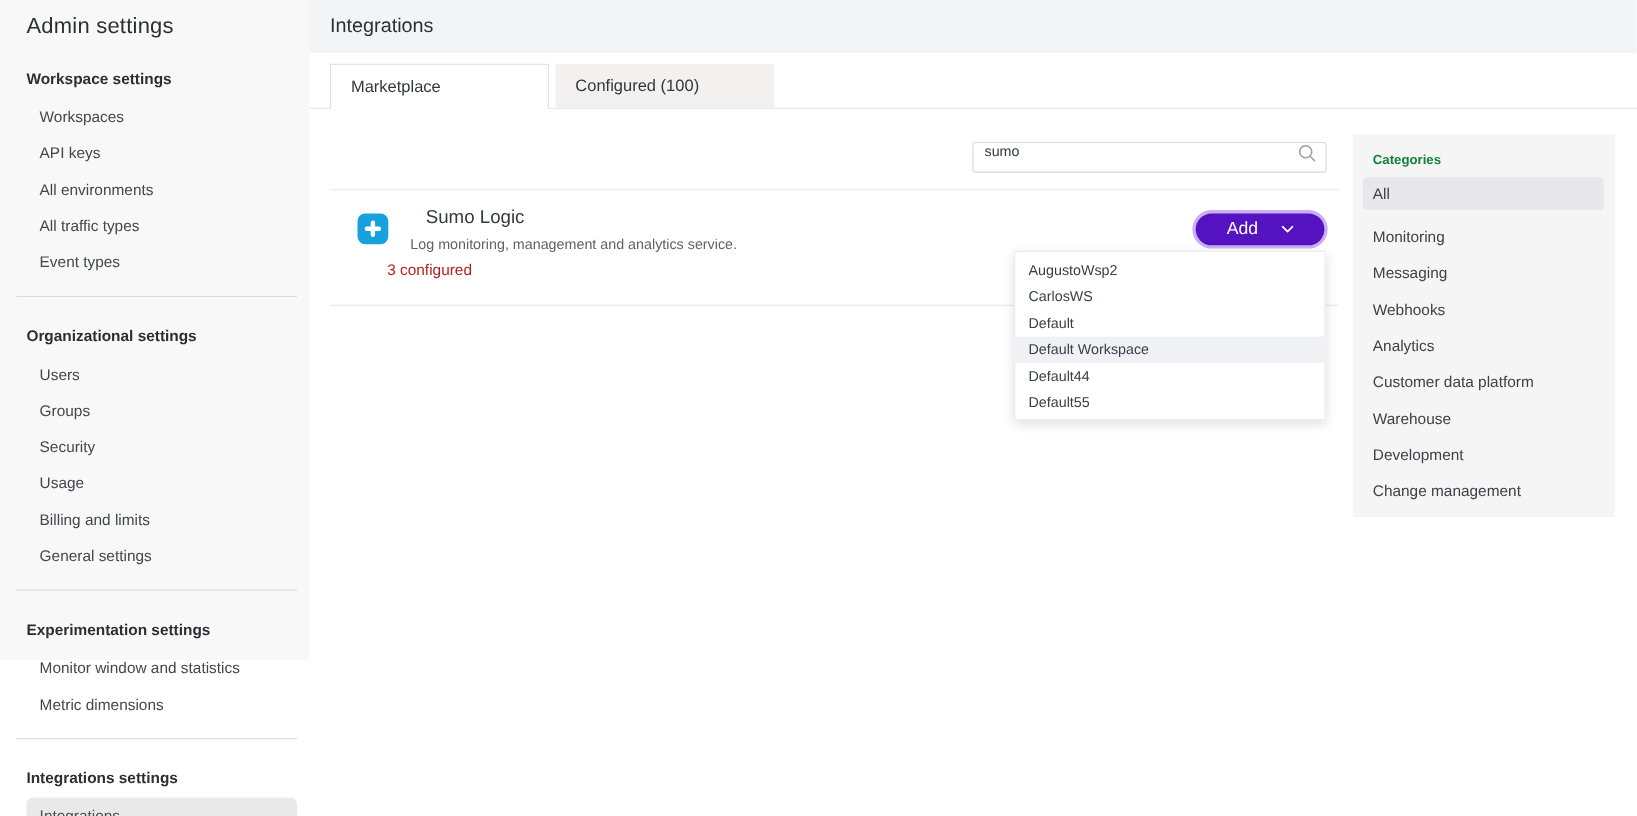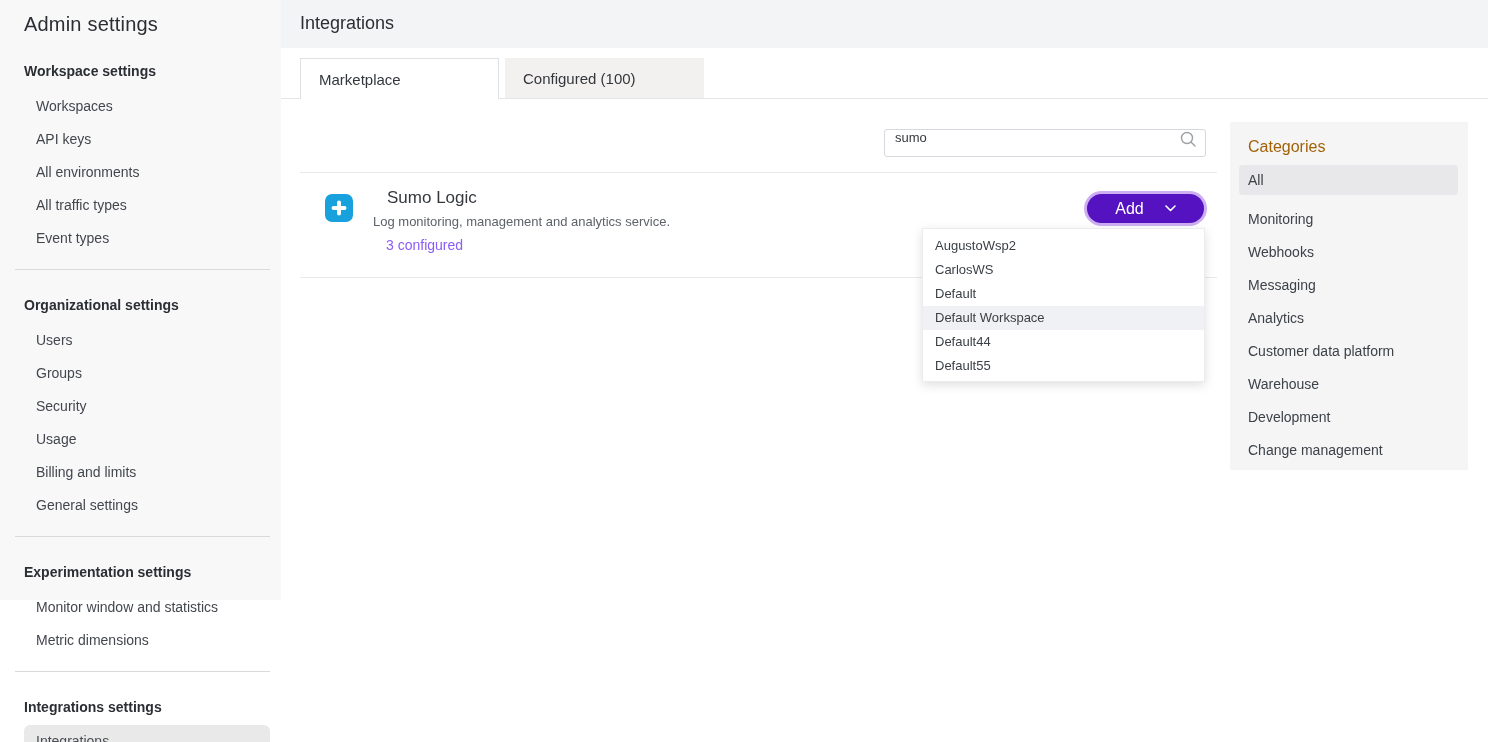--- a/index.html
+++ b/index.html
@@ -28,29 +28,29 @@
   .search-box{position:absolute;left:884px;top:129px;width:322px;height:28px;box-sizing:border-box;border:1px solid #d5d8dc;border-radius:3px;background:#fff;display:flex;align-items:flex-start;}
   .search-box input{flex:1;border:none;outline:none;background:transparent;font-family:"Liberation Sans",sans-serif;font-size:13px;color:#33373c;padding:0 0 0 10px;}
   .search-icon{width:18px;height:18px;margin-right:8px;flex:none;}
   
   .rule{position:absolute;left:300px;width:917px;height:1px;background:#e8e9ea;z-index:0;}
   .rule.top{top:172px;}
   .rule.bottom{top:277px;}
   .integration-icon{position:absolute;left:325px;top:194px;width:28px;height:28px;border-radius:7px;background:#17a1dd;display:flex;align-items:center;justify-content:center;}
   .integration-name{position:absolute;left:373px;top:188px;font-size:17px;color:#35393e;margin-left:14px;}
   .integration-desc{position:absolute;left:373px;top:214px;font-size:13px;color:#5e6369;}
-  .integration-link{position:absolute;left:386px;top:237px;font-size:14px;color:#8b5cf6;cursor:pointer;}
+  .integration-link{position:absolute;left:352px;top:237px;font-size:14px;color:#b91c1c;cursor:pointer;}
   .add-button{position:absolute;left:1087px;top:194px;width:117px;height:29px;border-radius:15px;background:#5412c0;box-shadow:0 0 0 3px #cdaef2;display:flex;align-items:center;justify-content:center;gap:21px;color:#ffffff;font-size:16px;cursor:pointer;z-index:4;}
   
   .dropdown{position:absolute;left:922px;top:228px;width:283px;box-sizing:border-box;background:#ffffff;border:1px solid #ececee;box-shadow:0 3px 10px rgba(0,0,0,.13);padding:5px 0 3px;z-index:6;}
   .dropdown-item{height:24px;line-height:24px;padding-left:12px;font-size:13px;color:#3a3f45;cursor:pointer;white-space:nowrap;}
   .dropdown-item.highlighted{background:#eff1f4;}
   
   .categories{position:absolute;left:1230px;top:122px;width:238px;height:348px;background:#f5f5f6;box-sizing:border-box;}
-  .categories-title{font-size:16px;font-weight:normal;color:#a16207;padding:16px 18px 9px;}
+  .categories-title{font-size:12px;font-weight:bold;color:#15803d;padding:16px 18px 9px;}
   .cat-item{height:33px;display:flex;align-items:center;padding-left:18px;font-size:14px;color:#3d4248;cursor:pointer;}
   .cat-item.selected{background:#e8e8ea;border-radius:4px;margin:0 10px 7px 9px;padding-left:9px;height:30px;}
 </style>
 </head>
 <body>
 
 <div class="sidebar">
   <div class="sidebar-title">Admin settings</div>
 
   <div class="side-heading">Workspace settings</div>
@@ -122,20 +122,20 @@
   <div class="dropdown-item">Default</div>
   <div class="dropdown-item highlighted">Default Workspace</div>
   <div class="dropdown-item">Default44</div>
   <div class="dropdown-item">Default55</div>
 </div>
 
 <div class="categories">
   <div class="categories-title">Categories</div>
   <div class="cat-item selected">All</div>
   <div class="cat-item">Monitoring</div>
+  <div class="cat-item">Messaging</div>
   <div class="cat-item">Webhooks</div>
-  <div class="cat-item">Messaging</div>
   <div class="cat-item">Analytics</div>
   <div class="cat-item">Customer data platform</div>
   <div class="cat-item">Warehouse</div>
   <div class="cat-item">Development</div>
   <div class="cat-item">Change management</div>
 </div>
 
 </body></html>

